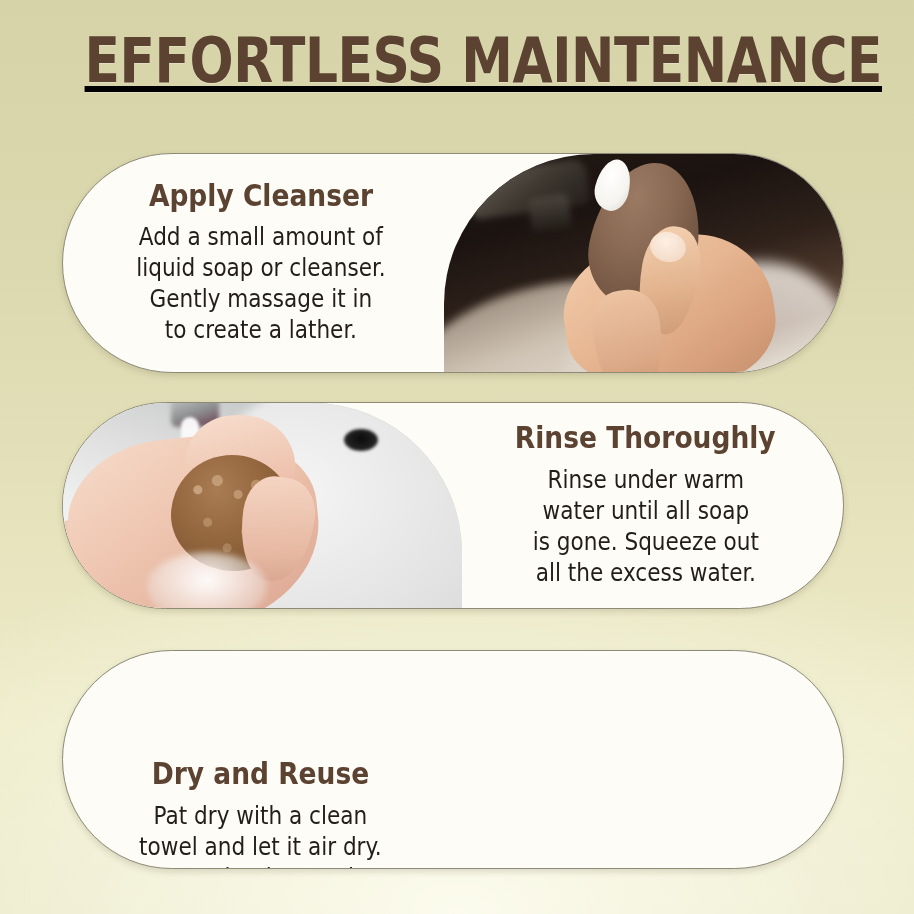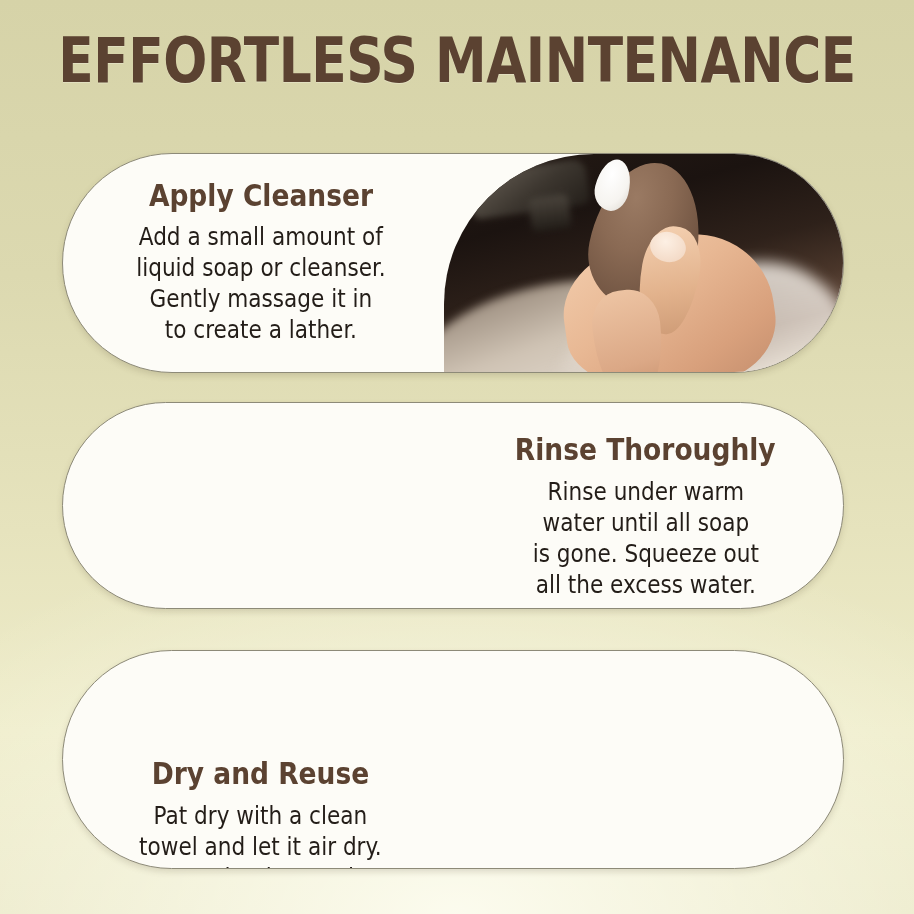--- a/index.html
+++ b/index.html
@@ -15,21 +15,22 @@
     background:
       radial-gradient(ellipse 120% 70% at 50% 100%, rgba(255,255,245,0.85) 0%, rgba(255,255,240,0.0) 62%),
       linear-gradient(180deg, #d6d3a8 0%, #dcd9b0 30%, #e6e3bd 58%, #eeecc9 80%, #e9e7c4 100%);
     position: relative;
   }
 
   
   .title-wrap {
     position: absolute;
     top: 24px; left: 0; right: 0;
-    text-align: center;
+    text-align: right;
+    text-decoration: underline;
   }
   .title {
     font-size: 62px;
     font-weight: 700;
     letter-spacing: -0.5px;
     color: #5b4231;
     font-family: "DejaVu Sans", sans-serif;
     font-stretch: condensed;
     transform: scaleX(0.93);
     white-space: nowrap;
@@ -42,21 +43,21 @@
     background: #fdfcf7;
     border: 1px solid #8d8a78;
     overflow: hidden;
     display: flex;
     box-shadow: 0 3px 6px rgba(90,80,50,0.18);
   }
   #card-1 { left: 62px; top: 153px;  width: 782px; height: 220px; border-radius: 110px; }
   #card-2 { left: 62px; top: 402px;  width: 782px; height: 207px; border-radius: 104px; }
   #card-3 { left: 62px; top: 650px;  width: 782px; height: 219px; border-radius: 110px; flex-direction: column; }
 
-  .card.reverse { flex-direction: row-reverse; align-items: flex-end; }
+  .card.reverse { flex-direction: row-reverse; }
 
   
   .card-text {
     width: 381px;
     flex: 0 0 381px;
     display: flex;
     flex-direction: column;
     align-items: center;
     justify-content: center;
     padding: 6px 26px 8px 40px;

